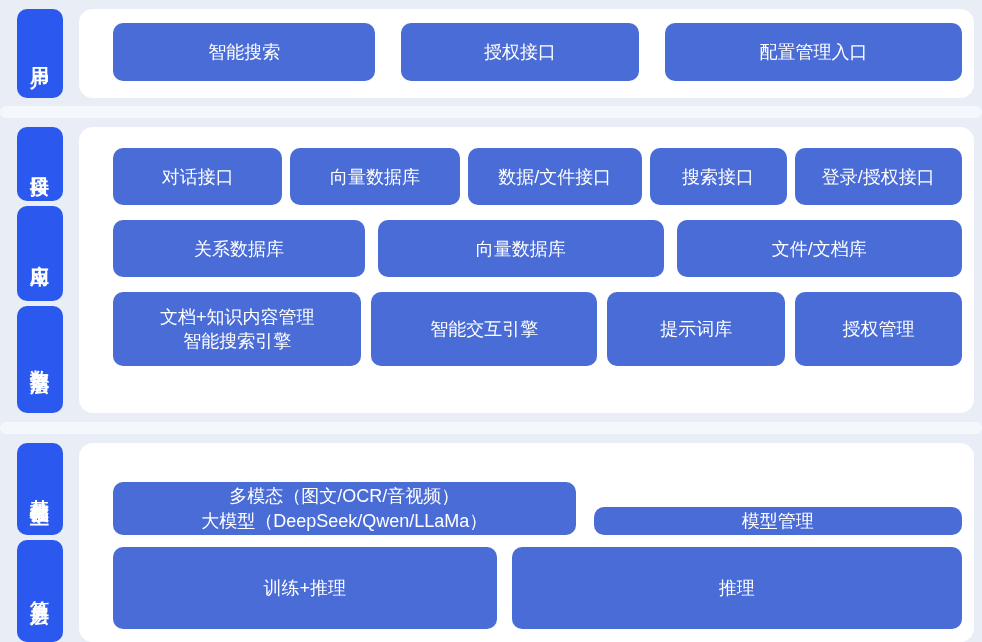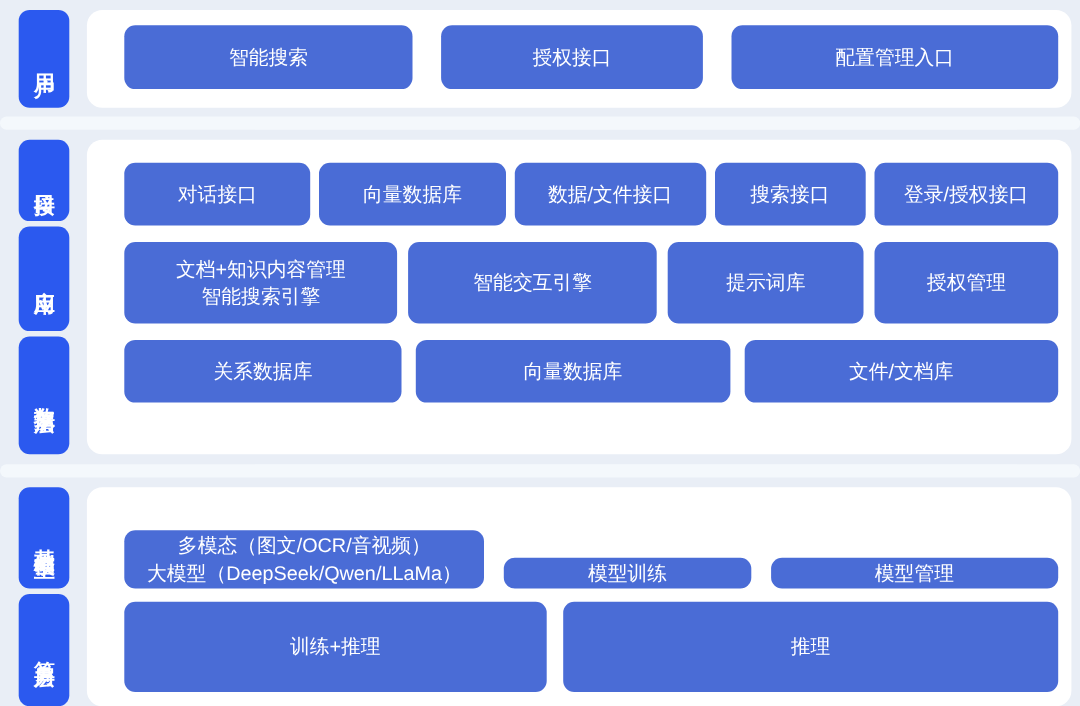--- a/index.html
+++ b/index.html
@@ -111,44 +111,44 @@
         <div class="btn" style="flex:175">
           <span>数据/文件接口</span>
         </div>
         <div class="btn" style="flex:135">
           <span>搜索接口</span>
         </div>
         <div class="btn" style="flex:168">
           <span>登录/授权接口</span>
         </div>
       </div>
+      <div class="row row-d">
+        <div class="btn" style="flex:252">
+          <span>关系数据库</span>
+        </div>
+        <div class="btn" style="flex:287">
+          <span>向量数据库</span>
+        </div>
+        <div class="btn" style="flex:287">
+          <span>文件/文档库</span>
+        </div>
+      </div>
       <div class="row row-a">
         <div class="btn" style="flex:252">
           <span>文档+知识内容管理</span>
           <span>智能搜索引擎</span>
         </div>
         <div class="btn" style="flex:228">
           <span>智能交互引擎</span>
         </div>
         <div class="btn" style="flex:177">
           <span>提示词库</span>
         </div>
         <div class="btn" style="flex:165">
           <span>授权管理</span>
-        </div>
-      </div>
-      <div class="row row-d">
-        <div class="btn" style="flex:252">
-          <span>关系数据库</span>
-        </div>
-        <div class="btn" style="flex:287">
-          <span>向量数据库</span>
-        </div>
-        <div class="btn" style="flex:287">
-          <span>文件/文档库</span>
         </div>
       </div>
     </div>
   </div>
 
   <div class="divider d2"></div>
 
   <div class="section s3">
     <div class="labels">
       <div class="vlabel" style="flex:100">
@@ -157,23 +157,20 @@
       <div class="vlabel" style="flex:112">
         <span>算力层</span>
       </div>
     </div>
     <div class="panel">
       <div class="row row-m">
         <div class="btn" style="flex:330">
           <span>多模态（图文/OCR/音视频）</span>
           <span>大模型（DeepSeek/Qwen/LLaMa）</span>
         </div>
-        <div class="btn" style="flex:222">
-          <span>模型训练</span>
-        </div>
         <div class="btn" style="flex:261">
           <span>模型管理</span>
         </div>
       </div>
       <div class="row row-c">
         <div class="btn" style="flex:384">
           <span>训练+推理</span>
         </div>
         <div class="btn" style="flex:453">
           <span>推理</span>

